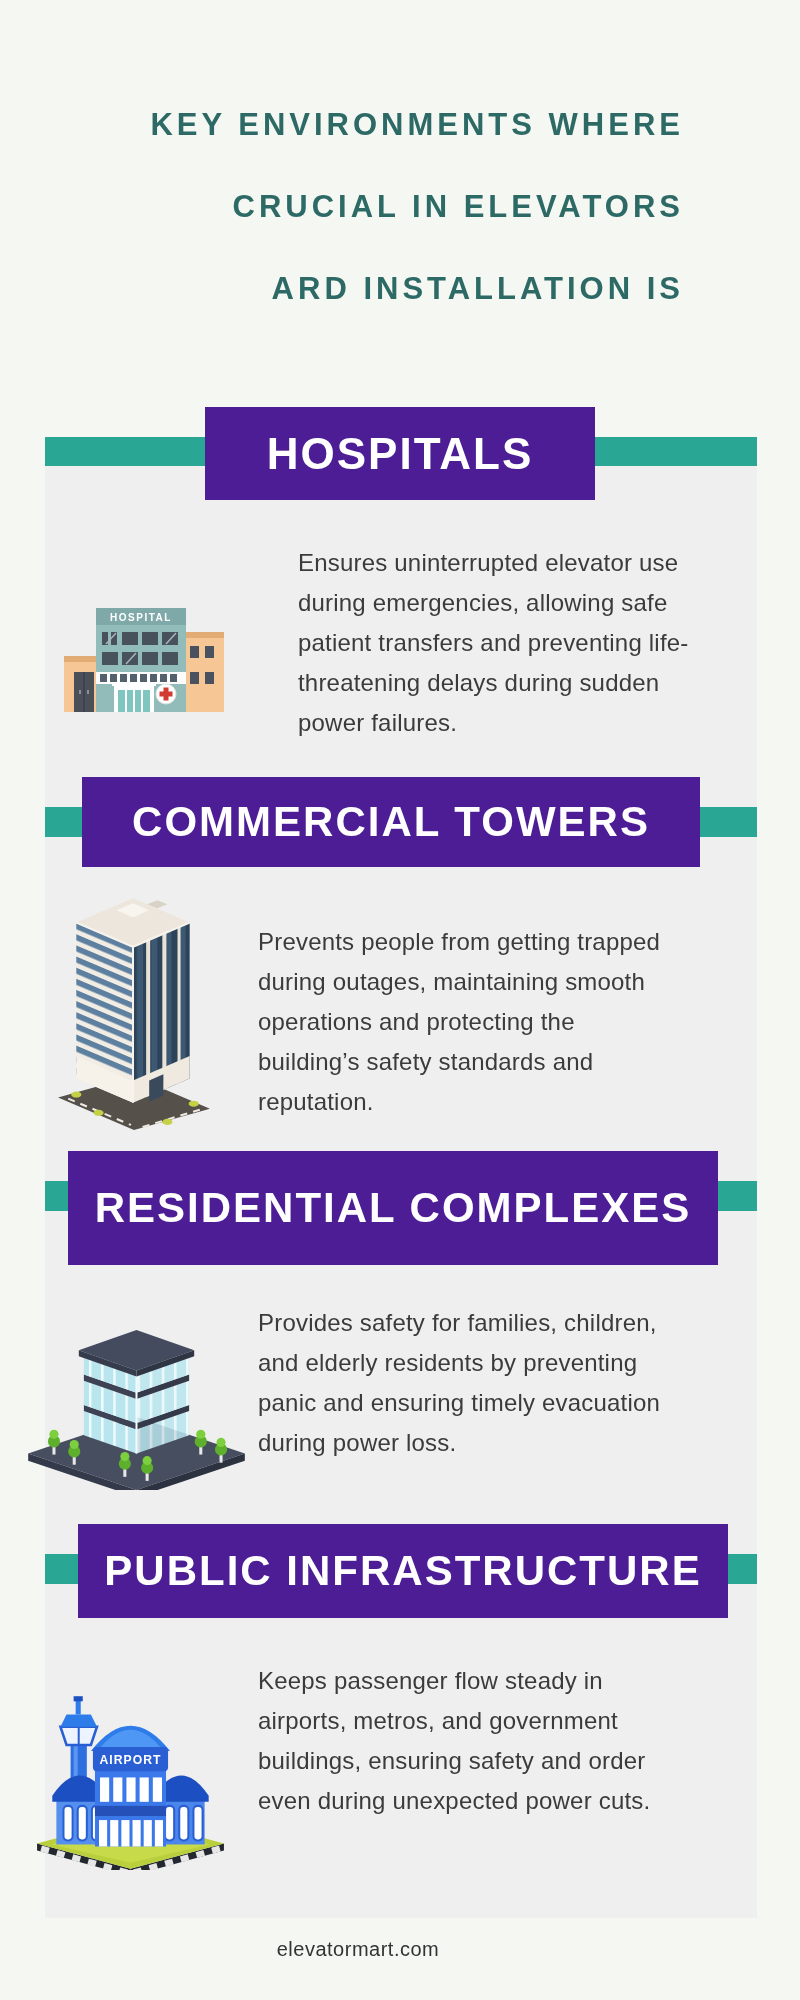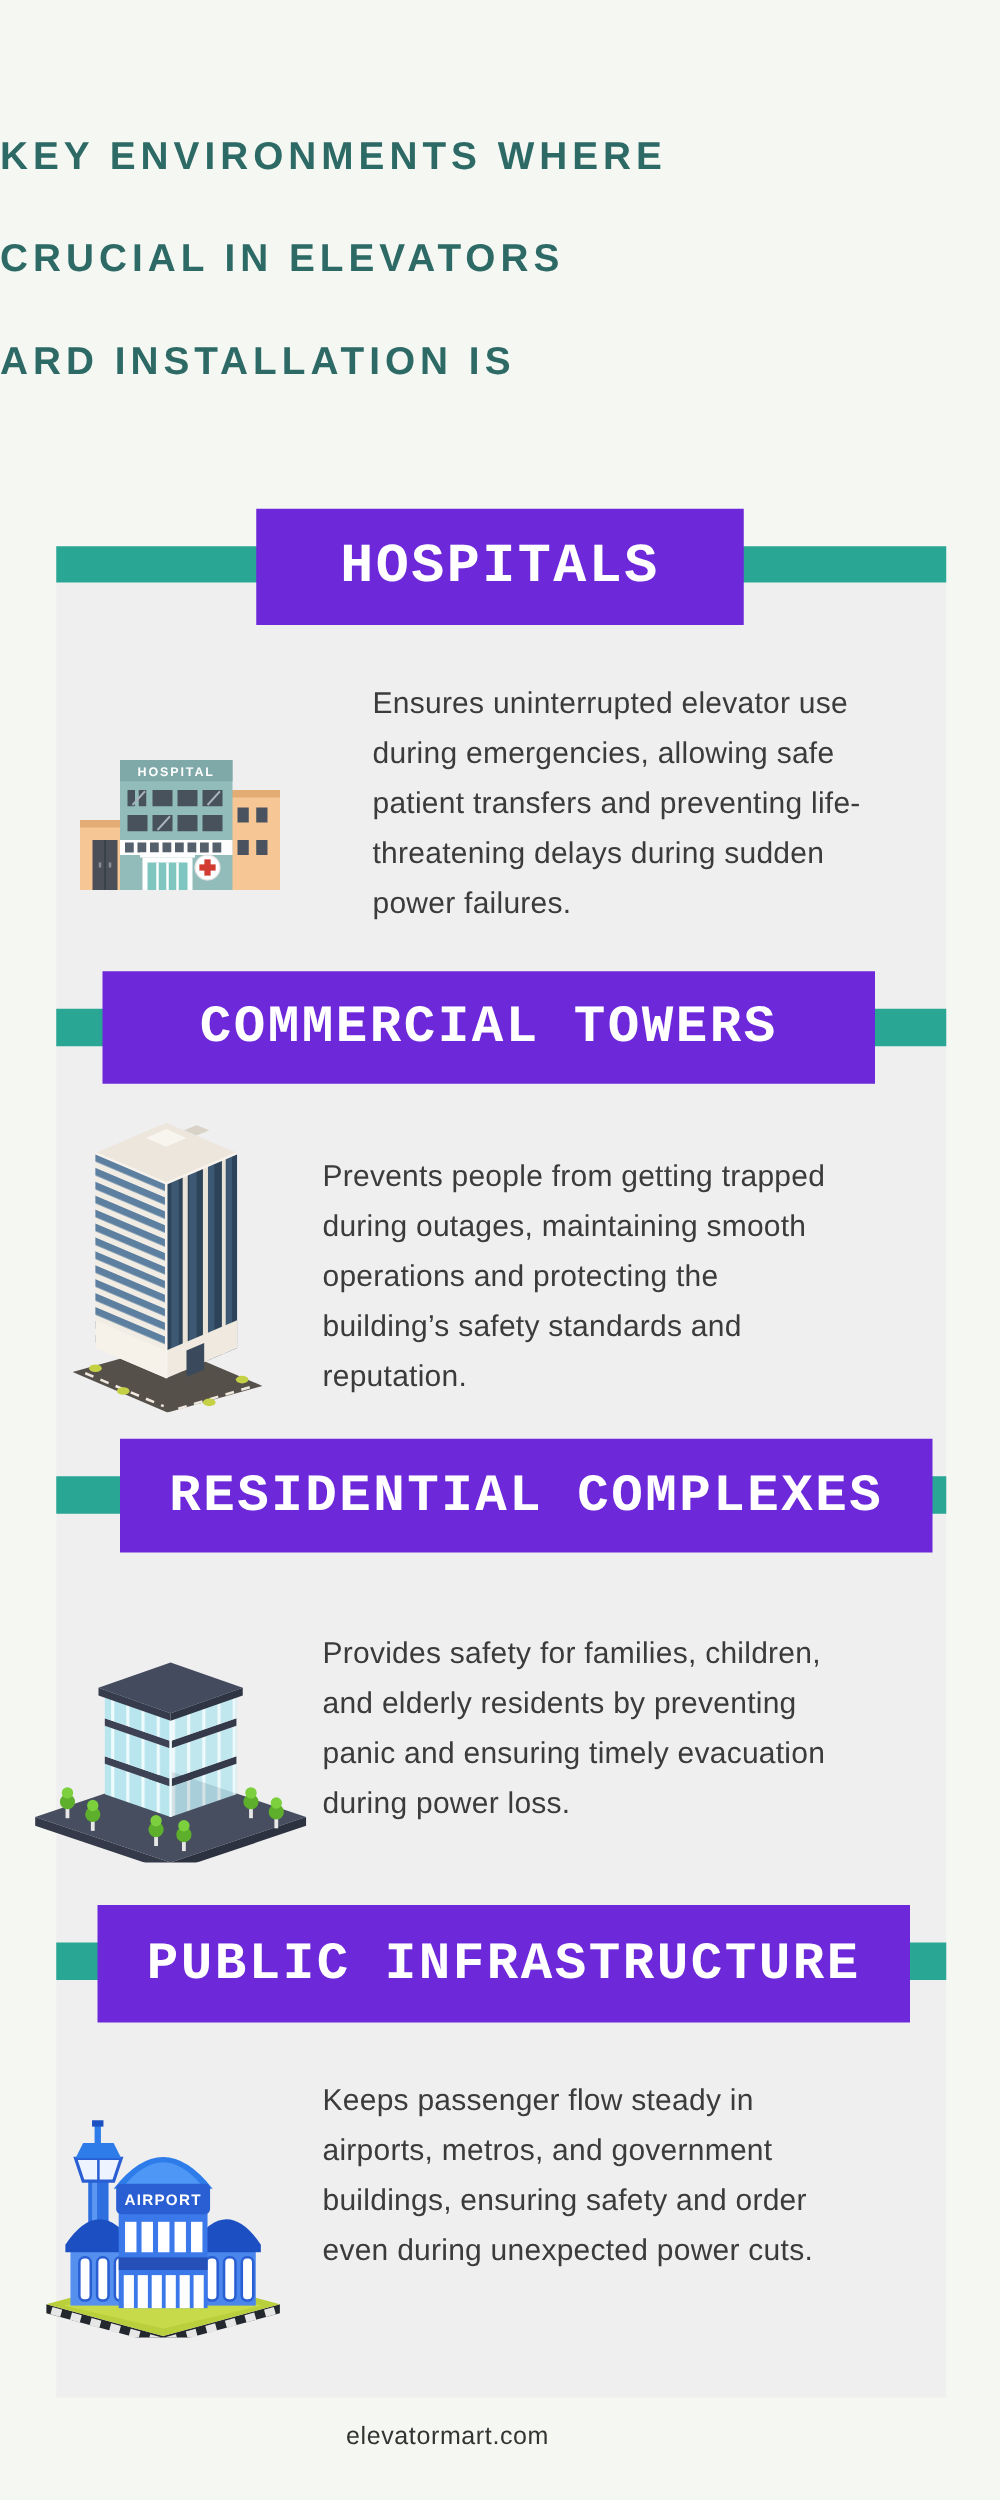--- a/index.html
+++ b/index.html
@@ -1,25 +1,25 @@
 <!DOCTYPE html>
 <html><head>
 <meta charset="utf-8">
 <style>
   html,body{margin:0;padding:0;}
   body{font-family:"Liberation Sans", sans-serif; background:#f4f7f2;}
   .page{position:relative;width:800px;height:2000px;background:#f4f7f2;overflow:hidden;margin:0 auto;}
 
-  .title-block{position:absolute;left:0;top:84px;width:684px;text-align:left;}
+  .title-block{position:absolute;left:0;top:84px;width:684px;text-align:right;}
   .title-line{font-size:31px;font-weight:800;letter-spacing:4px;line-height:82px;color:#2d6a66;}
 
   .panel{position:absolute;left:45px;top:466px;width:712px;height:1452px;background:#efeff0;}
 
   .ribbon{position:absolute;left:45px;width:712px;height:30px;background:#29a794;}
-  .banner-box{position:absolute;background:#6d28d9;display:flex;align-items:center;justify-content:center;font-family:Liberation Mono, monospace;}
+  .banner-box{position:absolute;background:#4c1d95;display:flex;align-items:center;justify-content:center;}
   .banner-label{color:#ffffff;font-weight:800;letter-spacing:2px;white-space:nowrap;}
 
   .desc{position:absolute;font-size:24px;line-height:40px;color:#3b3b3b;letter-spacing:0.2px;}
 
   .icon-box{position:absolute;}
   .icon-box svg{display:block;width:100%;height:100%;}
 
   .footer{position:absolute;left:0;top:1938px;width:716px;text-align:center;font-size:20px;color:#333333;letter-spacing:0.5px;}
 </style>
 </head>
@@ -143,21 +143,21 @@
         <polygon points="88,22 98,18 108,22 98,26" fill="#d9d2c6"></polygon>
         <polyline points="18,40 74,64 130,40" fill="none" stroke="#f7f3ec" stroke-width="2"></polyline>
         <line x1="74" y1="64" x2="74" y2="218" stroke="#f7f3ec" stroke-width="2"></line>
       </g>
     </svg>
   </div>
 
   <p class="desc" style="left:258px;top:898px;width:420px;">Prevents people from getting trapped during outages, maintaining smooth operations and protecting the building’s safety standards and reputation.</p>
 
   <div class="ribbon" style="top:1181px;"></div>
-  <div class="banner-box" style="left:96px;top:1151px;width:650px;height:91px;">
+  <div class="banner-box" style="left:68px;top:1151px;width:650px;height:114px;">
     <span class="banner-label" style="font-size:42px;">RESIDENTIAL COMPLEXES</span>
   </div>
 
   <div class="icon-box" style="left:28px;top:1328px;width:218px;height:162px;">
     <svg viewBox="0 0 215 160">
       <defs>
         <pattern id="glassMullions" width="12" height="200" patternUnits="userSpaceOnUse">
           <rect width="12" height="200" fill="#b9e5ee"></rect>
           <rect width="2.5" height="200" fill="#edfbfd"></rect>
         </pattern>

